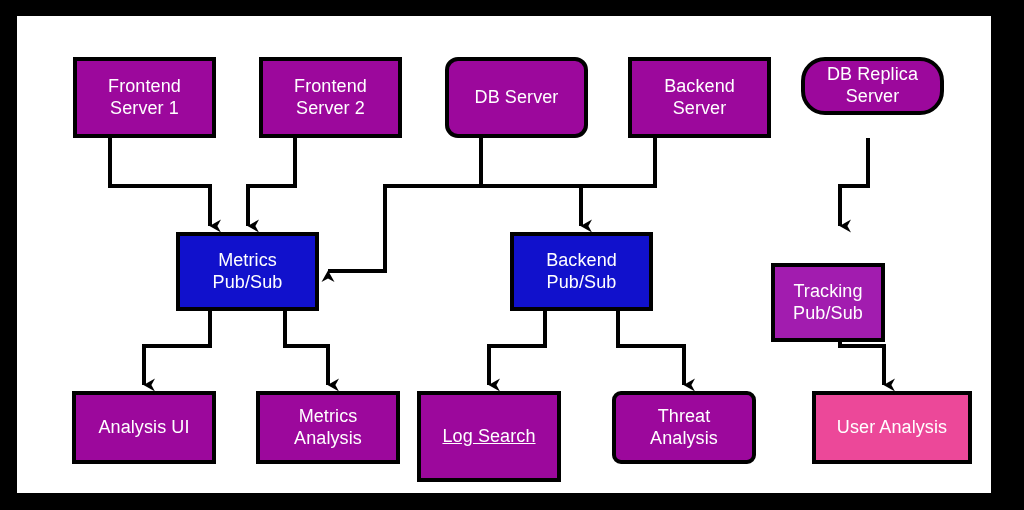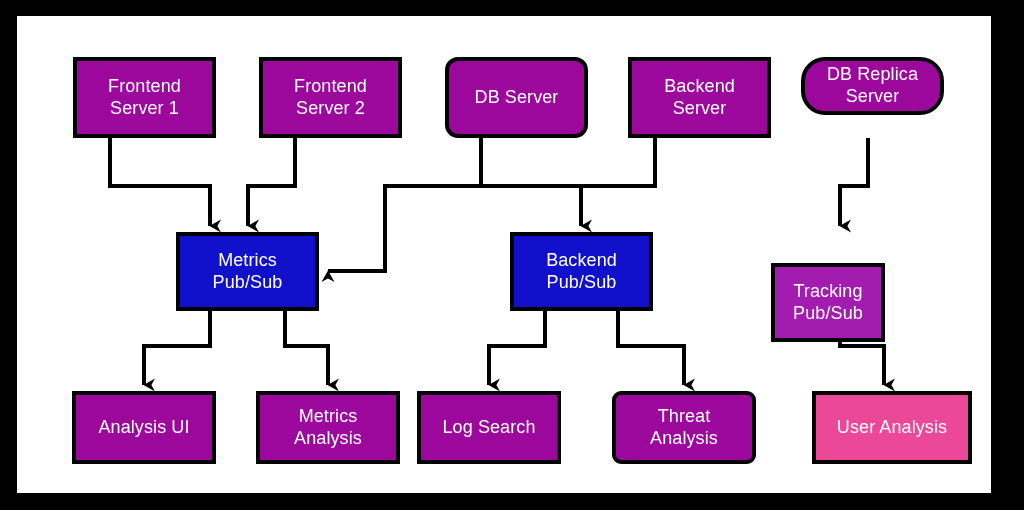--- a/index.html
+++ b/index.html
@@ -103,19 +103,19 @@
 Server</div>
         <div class="node blue" style="left: 176px; top: 216px; width: 143px; height: 79px; background: rgb(17, 17, 204);">Metrics
 Pub/Sub</div>
         <div class="node blue" style="left: 510px; top: 216px; width: 143px; height: 79px; background: rgb(17, 17, 204);">Backend
 Pub/Sub</div>
         <div class="node blue" style="left: 771px; top: 216px; width: 114px; height: 79px; background: #a21caf; margin-top: 31px;">Tracking
 Pub/Sub</div>
         <div class="node purple" style="left: 72px; top: 375px; width: 144px; height: 73px; background: rgb(156, 8, 156);">Analysis UI</div>
         <div class="node purple" style="left: 256px; top: 375px; width: 144px; height: 73px; background: rgb(156, 8, 156);">Metrics
 Analysis</div>
-        <div class="node purple" style="left: 417px; top: 375px; width: 144px; height: 73px; background: rgb(156, 8, 156);">Log Search</div>
+        <div class="node purple" style="left: 417px; top: 375px; width: 144px; height: 91px; background: rgb(156, 8, 156); text-decoration: underline;">Log Search</div>
         <div class="node purple" style="left: 612px; top: 375px; width: 144px; height: 73px; background: rgb(156, 8, 156); border-radius: 9px;">Threat
 Analysis</div>
         <div class="node purple" style="left: 812px; top: 375px; width: 160px; height: 73px; background: #ec4899;">User Analysis</div>
       </div>
   </div>
 </div>
 
 </body></html>

